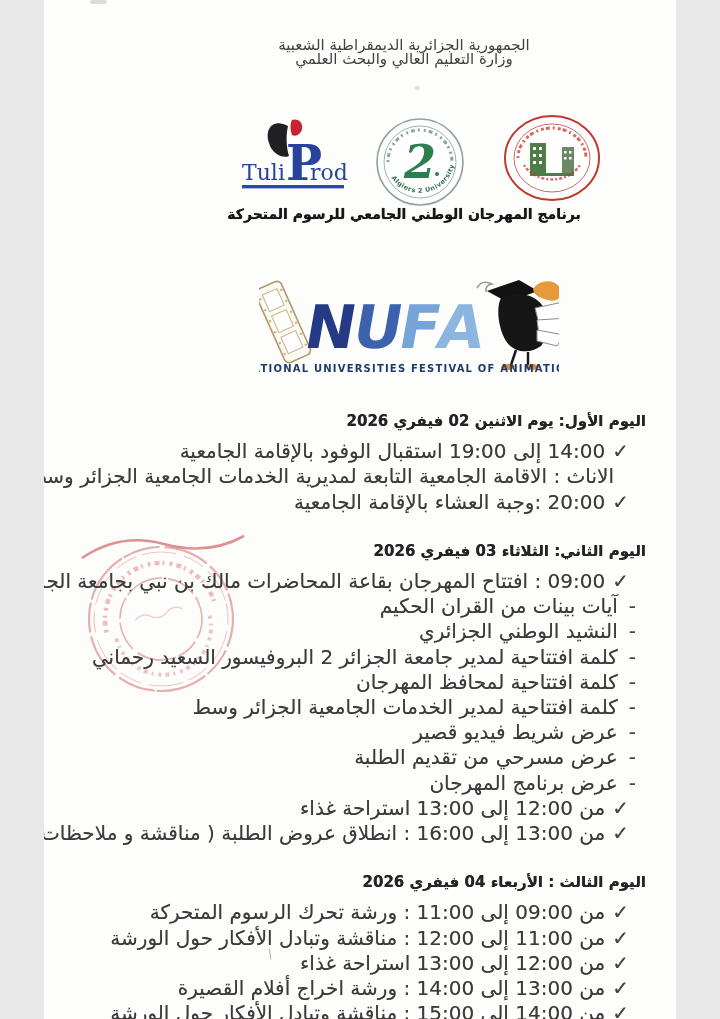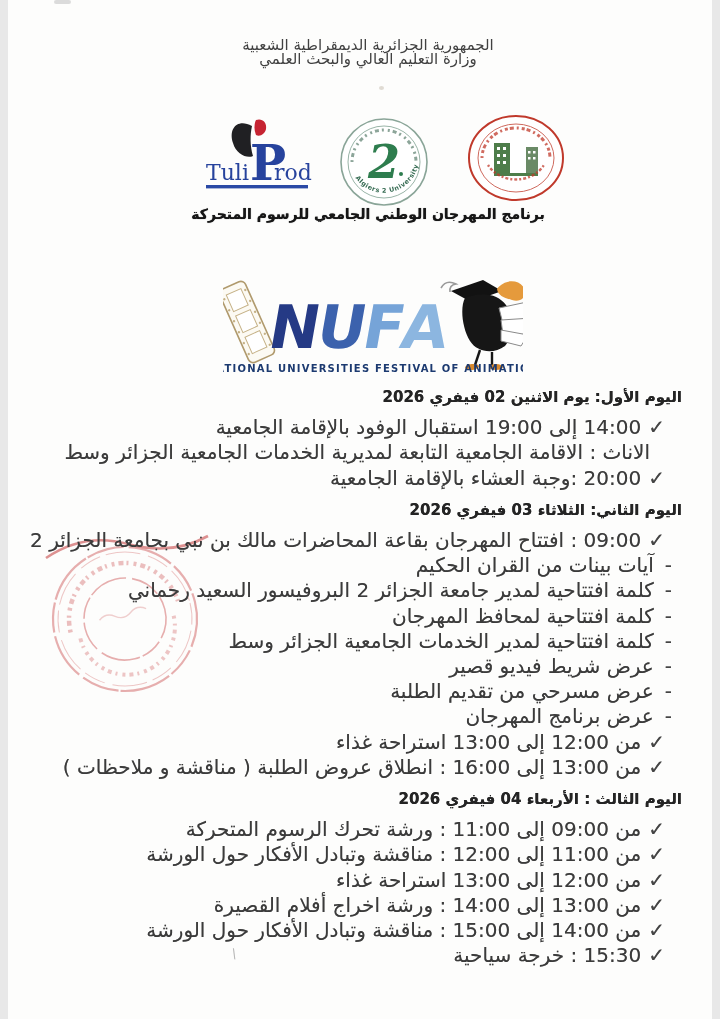--- a/index.html
+++ b/index.html
@@ -1,17 +1,17 @@
 <!DOCTYPE html>
 <html lang="ar"><head>
 <meta charset="utf-8">
 <style>
   html,body{margin:0;padding:0;background:#e8e8e8;}
   .doc{
-    position:relative; width:704px; height:1019px; margin:0 auto;
+    position:relative; width:632px; height:1019px; margin:0 auto;
     background:#fdfdfc; overflow:hidden;
     font-family:"DejaVu Sans", sans-serif;
     color:#3b3b3b;
   }
   
   .hdr{position:absolute; left:0; width:720px; text-align:center;
        font-size:15px; color:#414141; letter-spacing:.2px;}
   .hdr1{top:36px;}
   .hdr2{top:50px;}
   
@@ -23,21 +23,21 @@
   .title{
     position:absolute; top:206px; left:0; width:720px; text-align:center;
     font-size:14px; font-weight:700; color:#161616;
     text-shadow:0 0 .7px #222;
     direction:rtl;
   }
   
   .nufa{position:absolute; left:215px; top:276px;}
   
   .schedule{position:absolute; top:385px; left:0; right:0; direction:rtl; z-index:2;}
-  .day-section{margin-bottom:7px;}
+  .day-section{margin-bottom:7px;margin-top:24px;}
   .day-heading{
     direction:rtl; text-align:right; padding-right:30px;
     font-size:15px; font-weight:700; color:#242424;
     line-height:25.2px; text-shadow:0 0 .4px #333;
   }
   .day-items{padding-top:5px;}
   .item{direction:rtl; text-align:right; font-size:20px; line-height:25.2px;
         white-space:nowrap; color:#3b3b3b; text-shadow:0 0 .4px rgba(70,70,70,.55);}
   .item.check{padding-right:47px;}
   .item.plain{padding-right:62px;}
@@ -189,20 +189,21 @@
           <div class="item check"><span class="marker">✓</span><span class="txt">14:00 إلى 19:00 استقبال الوفود بالإقامة الجامعية</span></div>
           <div class="item plain"><span class="txt">الاناث  : الاقامة الجامعية التابعة لمديرية الخدمات الجامعية الجزائر وسط</span></div>
           <div class="item check"><span class="marker">✓</span><span class="txt">20:00 :وجبة العشاء بالإقامة الجامعية</span></div>
         </div>
       </div>
       <div class="day-section">
         <div class="day-heading">اليوم الثاني: الثلاثاء 03 فيفري 2026</div>
         <div class="day-items">
           <div class="item check"><span class="marker">✓</span><span class="txt">09:00 : افتتاح المهرجان بقاعة المحاضرات مالك بن نبي بجامعة الجزائر 2</span></div>
           <div class="item dash"><span class="marker">-</span><span class="txt">آيات بينات من القران الحكيم</span></div>
+          <div class="item dash"><span class="marker">-</span><span class="txt">النشيد الوطني الجزائري</span></div>
           <div class="item dash"><span class="marker">-</span><span class="txt">كلمة افتتاحية لمدير جامعة الجزائر 2 البروفيسور السعيد رحماني</span></div>
           <div class="item dash"><span class="marker">-</span><span class="txt">كلمة افتتاحية لمحافظ المهرجان</span></div>
           <div class="item dash"><span class="marker">-</span><span class="txt">كلمة افتتاحية لمدير الخدمات الجامعية الجزائر وسط</span></div>
           <div class="item dash"><span class="marker">-</span><span class="txt">عرض شريط فيديو قصير</span></div>
           <div class="item dash"><span class="marker">-</span><span class="txt">عرض مسرحي من تقديم الطلبة</span></div>
           <div class="item dash"><span class="marker">-</span><span class="txt">عرض برنامج المهرجان</span></div>
           <div class="item check"><span class="marker">✓</span><span class="txt">من 12:00 إلى 13:00 استراحة غذاء</span></div>
           <div class="item check"><span class="marker">✓</span><span class="txt">من 13:00 إلى 16:00 :  انطلاق عروض الطلبة ( مناقشة و ملاحظات )</span></div>
         </div>
       </div>

